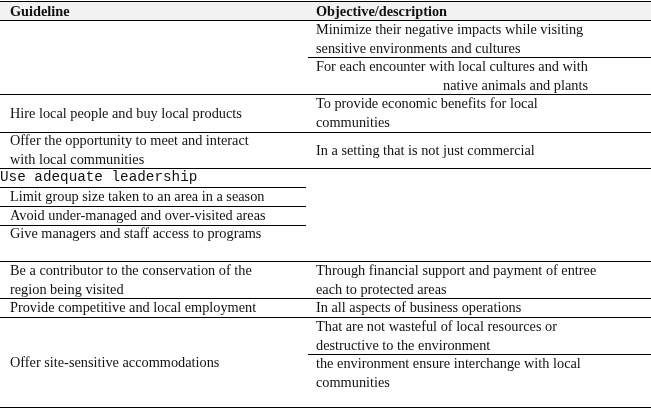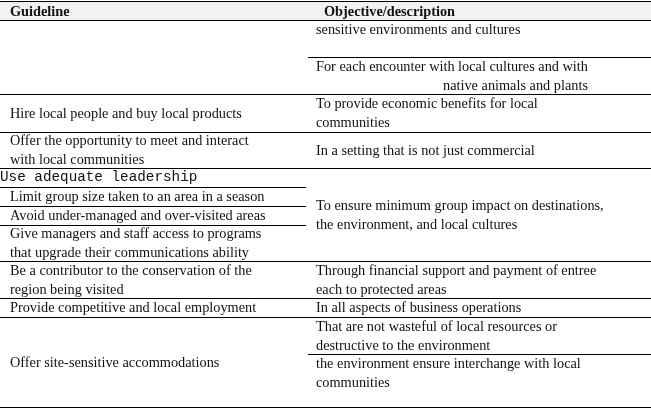--- a/index.html
+++ b/index.html
@@ -26,23 +26,24 @@
   <div class="hline" style="left:0;top:187px;width:306px;"></div>
   <div class="hline" style="left:0;top:206px;width:306px;"></div>
   <div class="hline" style="left:0;top:225px;width:306px;"></div>
   <div class="hline" style="left:0;top:261px;width:651px;"></div>
   <div class="hline" style="left:0;top:298px;width:651px;"></div>
   <div class="hline" style="left:0;top:317px;width:651px;"></div>
   <div class="hline" style="left:308px;top:354px;width:343px;"></div>
   <div class="hline" style="left:0;top:407px;width:651px;"></div>
 
   <div class="cell hdr" style="left:10px;top:2px;">Guideline</div>
-  <div class="cell hdr" style="left:316px;top:2px;margin-left:8px;">Objective/description</div>
+  <div class="cell hdr" style="left:316px;top:2px;">Objective/description</div>
 
   <div class="cell" style="left:316px;top:20px;">
+    <div>Minimize their negative impacts while visiting</div>
     <div>sensitive environments and cultures</div>
   </div>
   <div class="cell" style="left:316px;top:57px;text-align:right;">
     <div>For each encounter with local cultures and with</div>
     <div>native animals and plants</div>
   </div>
 
   <div class="cell" style="left:10px;top:104px;">Hire local people and buy local products</div>
   <div class="cell" style="left:316px;top:94px;">
     <div>To provide economic benefits for local</div>
@@ -53,25 +54,20 @@
     <div>Offer the opportunity to meet and interact</div>
     <div>with local communities</div>
   </div>
   <div class="cell" style="left:316px;top:141px;">In a setting that is not just commercial</div>
 
   <div class="cell" style="left:0;top:168px;font-family:Liberation Mono, monospace;">Use adequate leadership</div>
   <div class="cell" style="left:10px;top:187px;">Limit group size taken to an area in a season</div>
   <div class="cell" style="left:10px;top:206px;">Avoid under-managed and over-visited areas</div>
   <div class="cell" style="left:10px;top:224px;">
     <div>Give managers and staff access to programs</div>
-    <div>that upgrade their communications ability</div>
-  </div>
-  <div class="cell" style="left:316px;top:196px;">
-    <div>To ensure minimum group impact on destinations,</div>
-    <div>the environment, and local cultures</div>
   </div>
 
   <div class="cell" style="left:10px;top:261px;">
     <div>Be a contributor to the conservation of the</div>
     <div>region being visited</div>
   </div>
   <div class="cell" style="left:316px;top:261px;">
     <div>Through financial support and payment of entree</div>
     <div>each to protected areas</div>
   </div>

